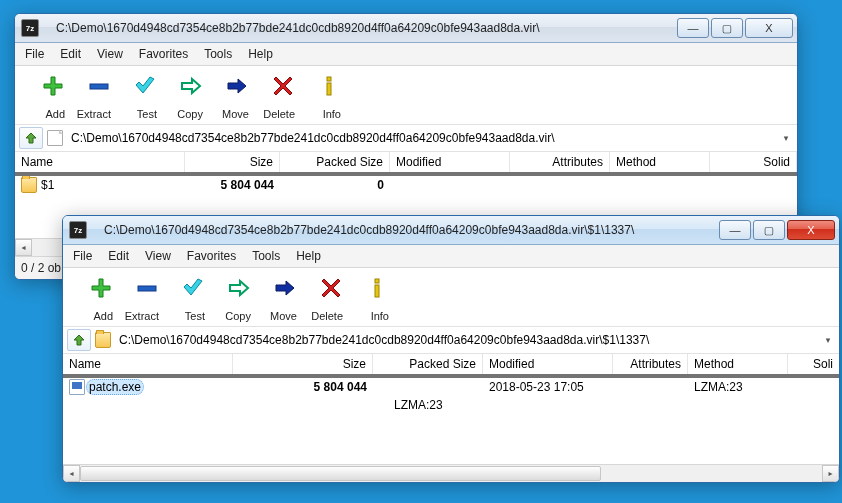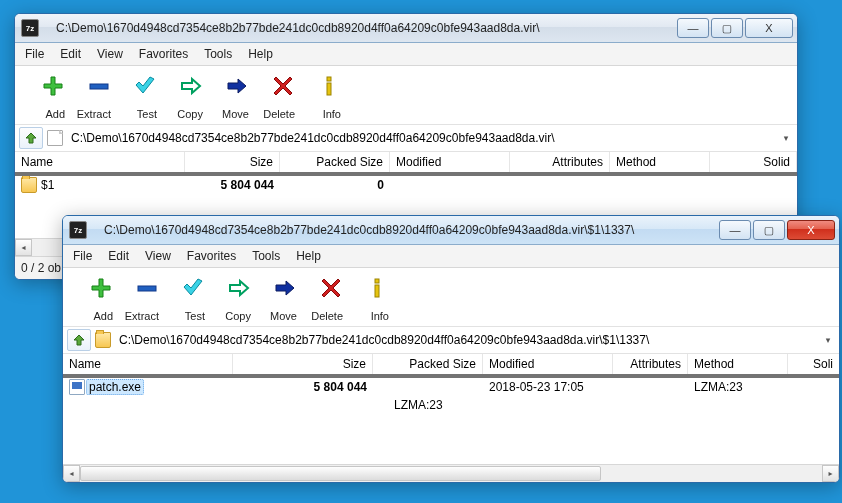--- a/index.html
+++ b/index.html
@@ -183,21 +183,21 @@
   .row {
     height: 18px;
     display: flex;
     align-items: center;
   }
   .row.selected .cell.name span.sel {
     background: #cde8ff;
     border: 1px dotted #6aa9e8;
     padding: 0 2px;
     margin: -1px -3px;
-    border-radius: 2px;
+    border-radius: 8px;
   }
   .cell {
     padding: 1px 6px;
     font-size: 12px;
     box-sizing: border-box;
     display: flex;
     align-items: center;
     white-space: nowrap;
     overflow: hidden;
   }

